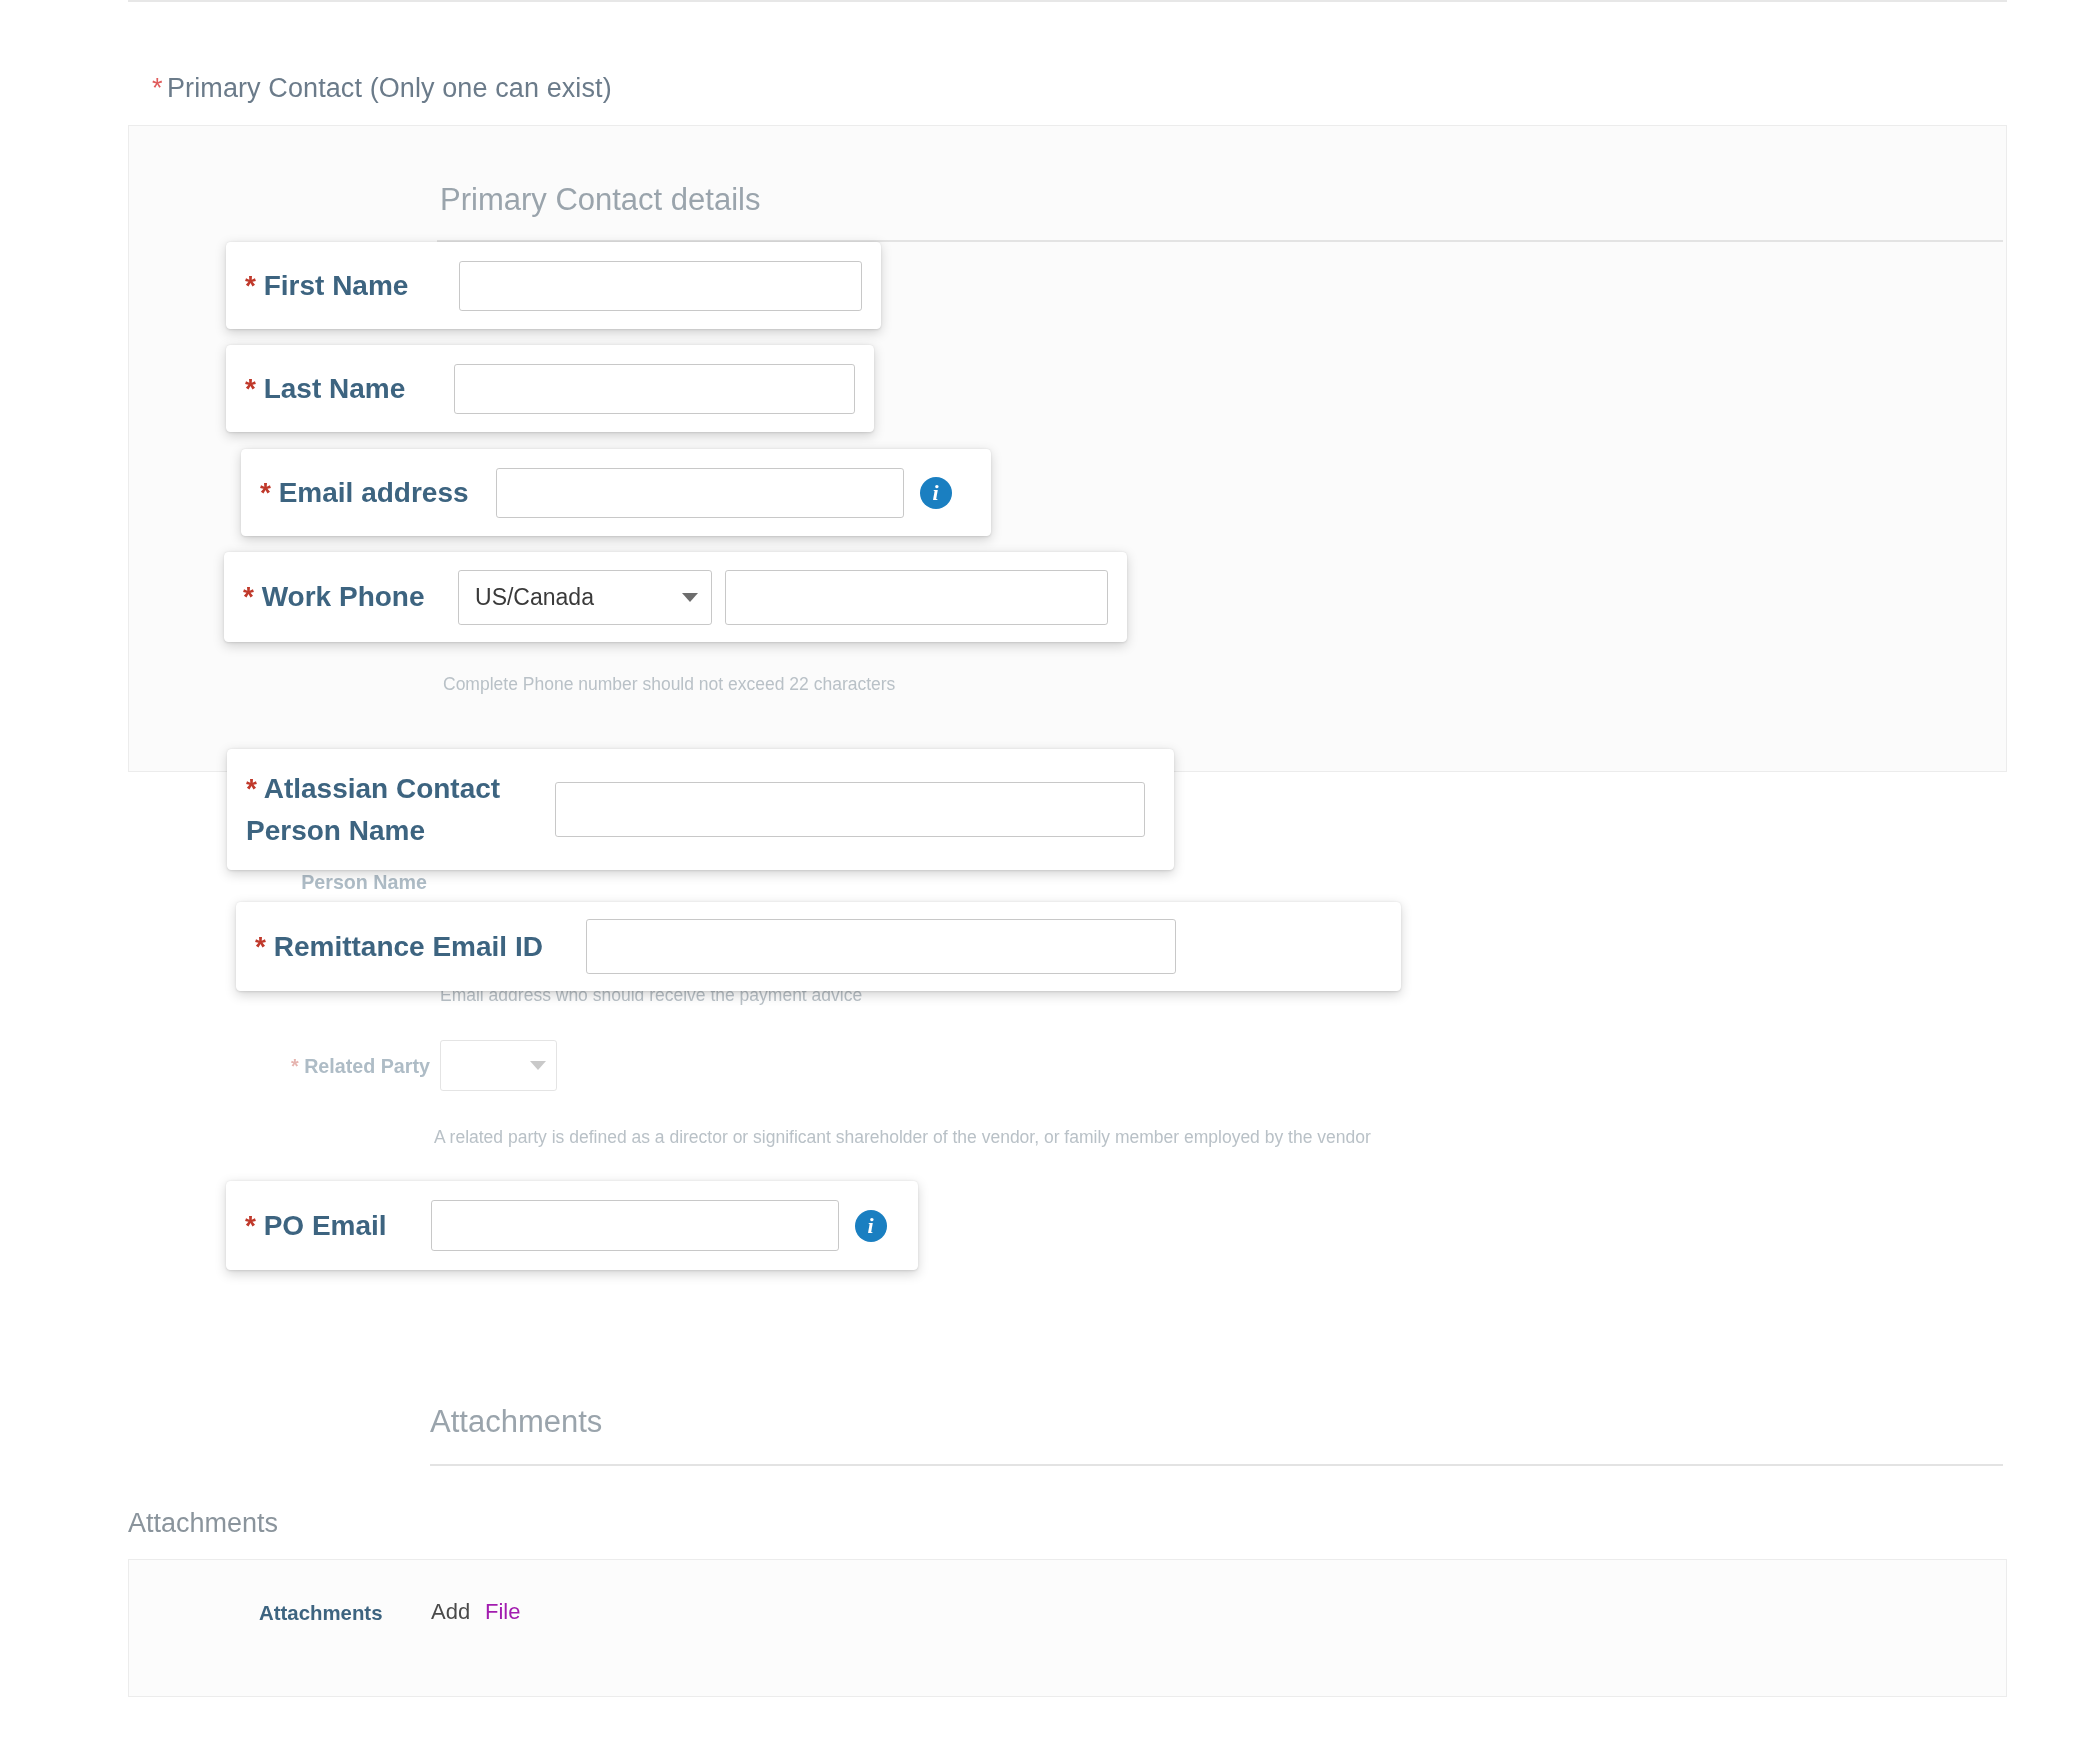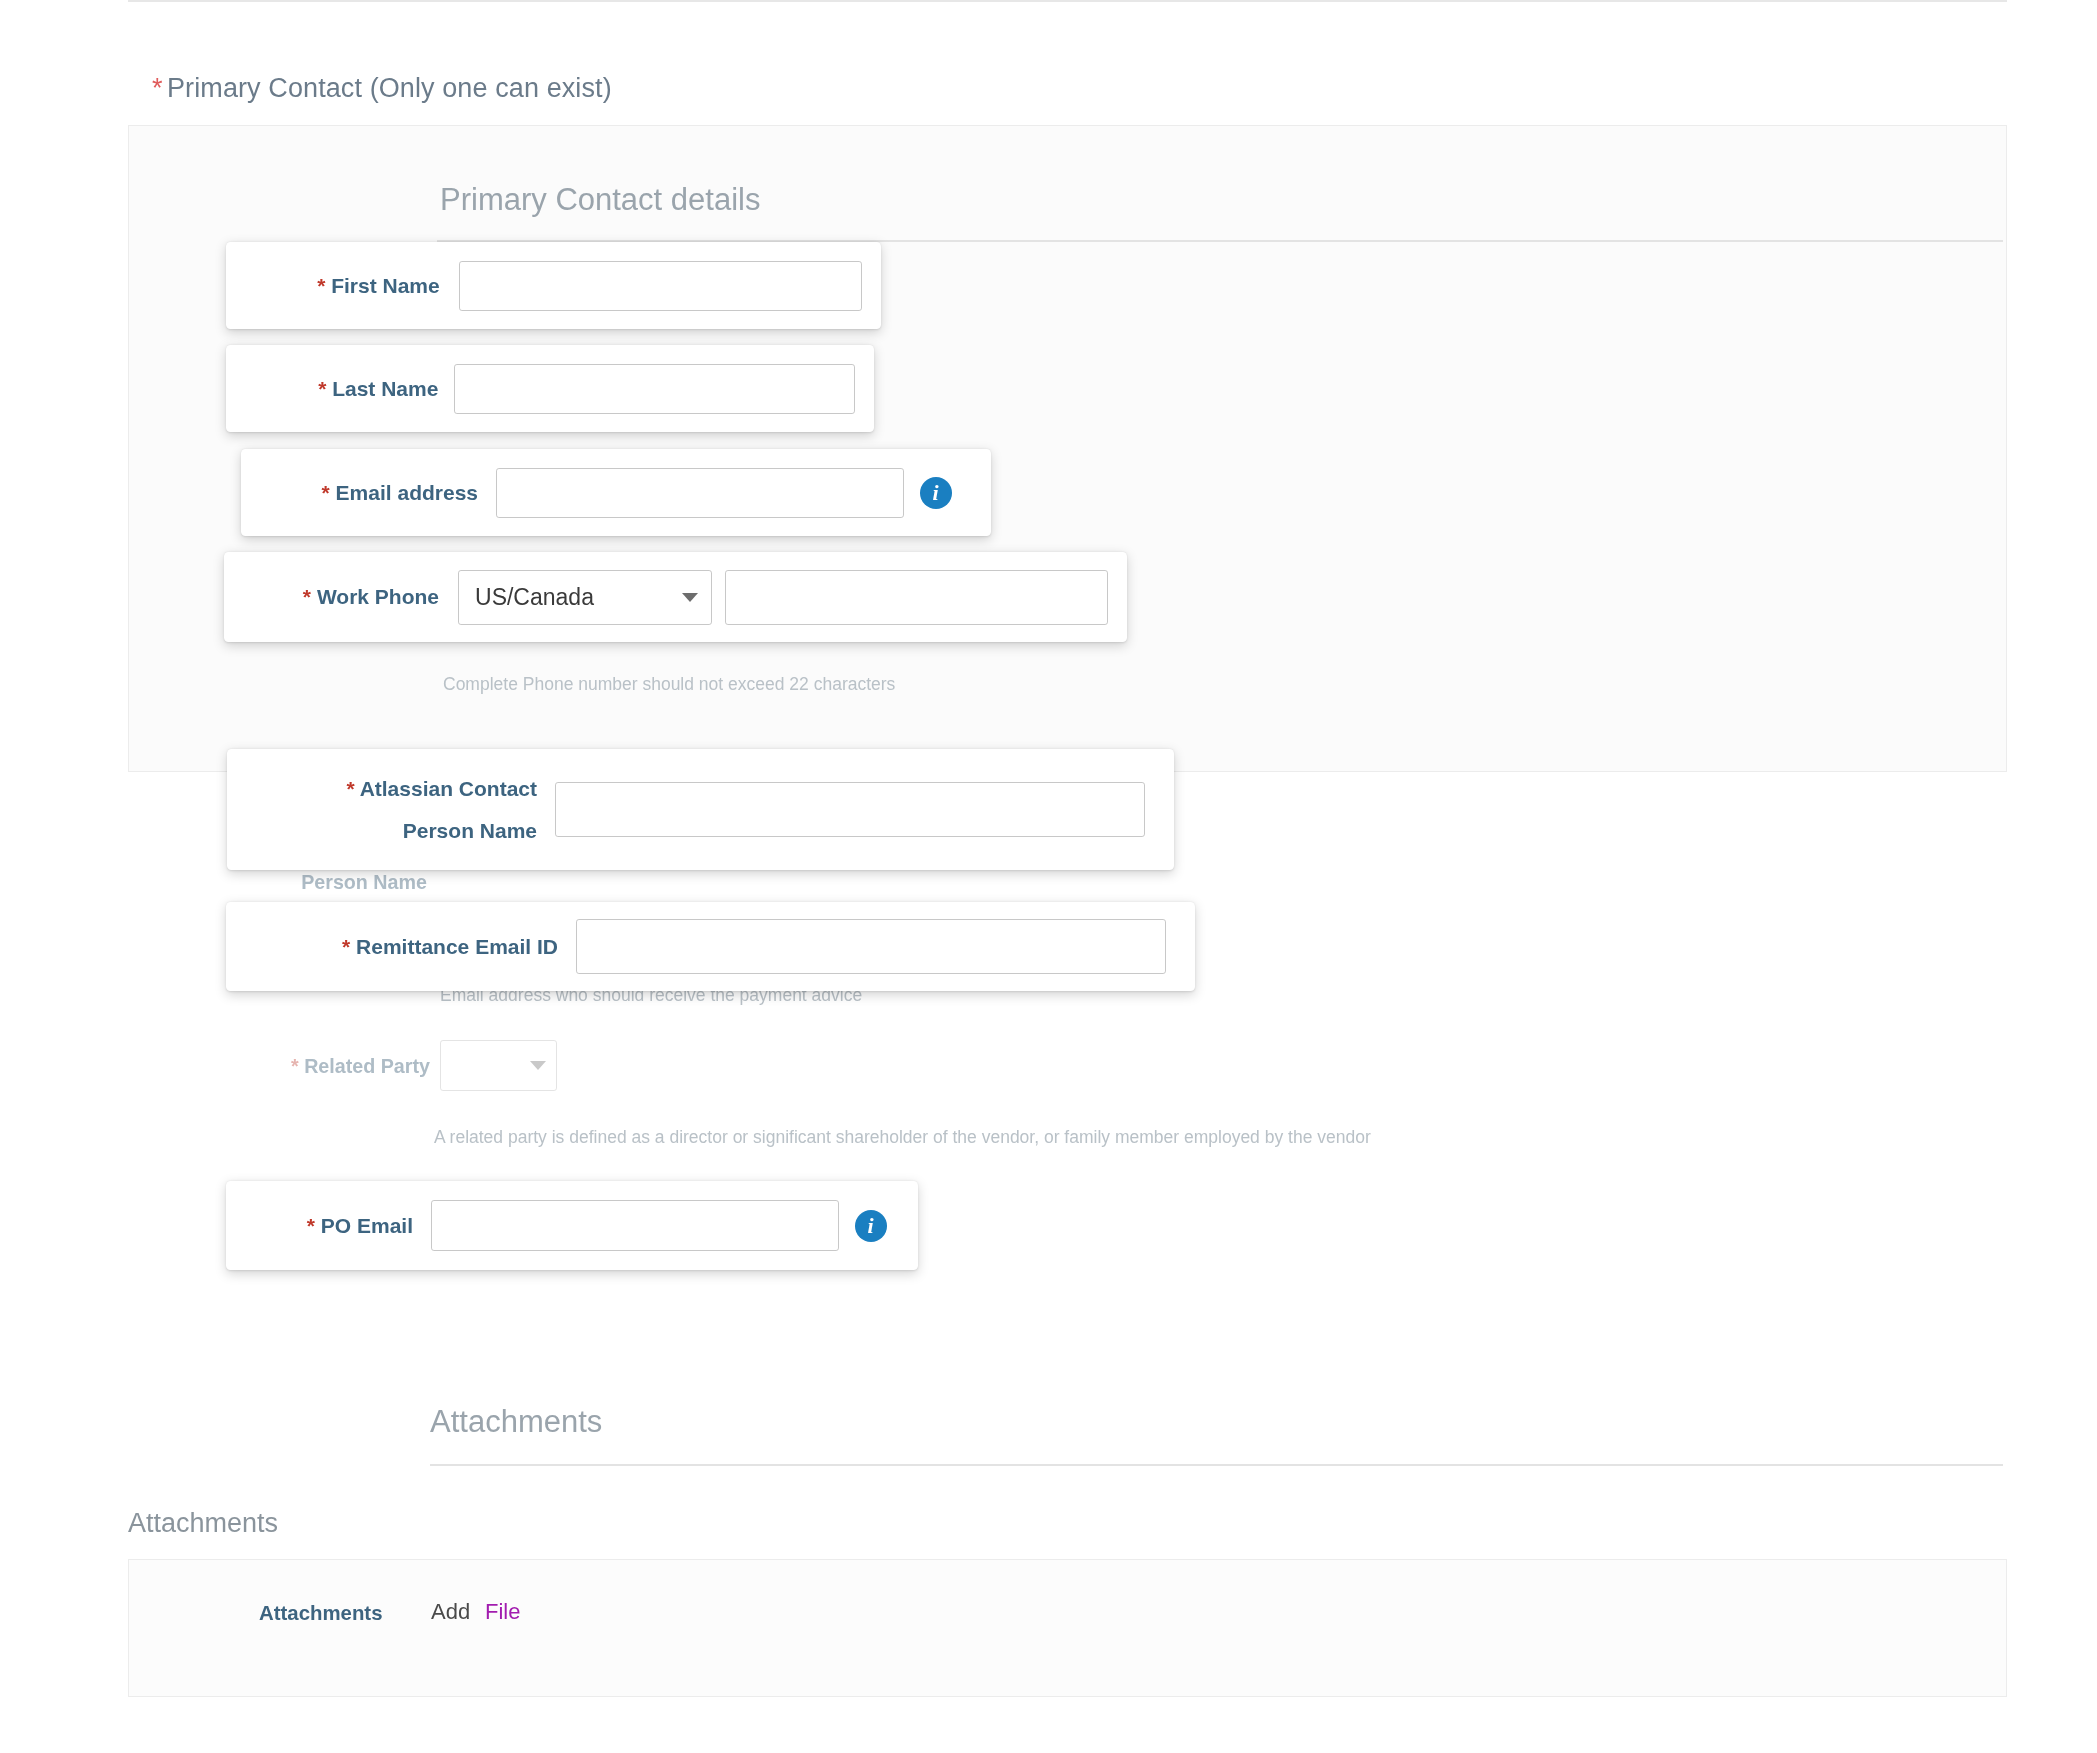--- a/index.html
+++ b/index.html
@@ -105,25 +105,24 @@
   
   .card {
     position: absolute;
     background: #ffffff;
     border-radius: 4.4px;
     box-shadow: 0 3.6px 11.7px rgba(0,0,0,.17), 0 0.7px 2.2px rgba(0,0,0,.10);
     display: flex;
     align-items: center;
   }
   .card .clbl {
-    font-size: 21px;
+    font-size: 28px;
     font-weight: bold;
     color: #3d6480;
     white-space: pre-line;
-    text-align: right;
   }
   .card .clbl .star { color: #c0392b; }
   .card .cin {
     border: 1.5px solid #c8c8c8;
     background: #fff;
     border-radius: 2.9px;
   }
   .info-icon {
     width: 32px; height: 32px; border-radius: 50%;
     background: #1a7fc1;
@@ -259,21 +258,21 @@
     </div>
     <div class="cin" style="margin-left:13px; width:385px; height:55px;"></div>
   </div>
 
   <div class="card" style="left:227px; top:749px; width:947px; height:121px; padding:0 19px;">
     <div class="clbl" style="width:291px; line-height:42px;"><span class="star">*</span> <span>Atlassian Contact
 Person Name</span></div>
     <div class="cin" style="margin-left:17.5px; width:590px; height:55px;"></div>
   </div>
 
-  <div class="card" style="left:226px; top:902px; width:969px; height:89px; padding:0 19px;">
+  <div class="card" style="left:236px; top:902px; width:1165px; height:89px; padding:0 19px;">
     <div class="clbl" style="width:313px;"><span class="star">*</span> <span>Remittance Email ID</span></div>
     <div class="cin" style="margin-left:17.5px; width:590px; height:55px;"></div>
   </div>
 
   <div class="card" style="left:226px; top:1181px; width:692px; height:89px; padding:0 19px;">
     <div class="clbl" style="width:168px;"><span class="star">*</span> <span>PO Email</span></div>
     <div class="cin" style="margin-left:17.5px; width:408px; height:51px;"></div>
     <div class="info-icon" style="margin-left:16px;">i</div>
   </div>
 

